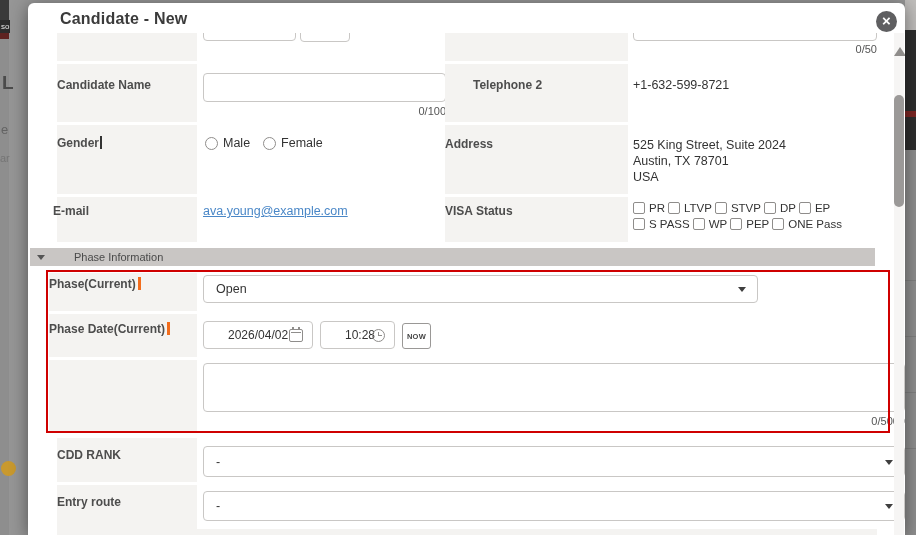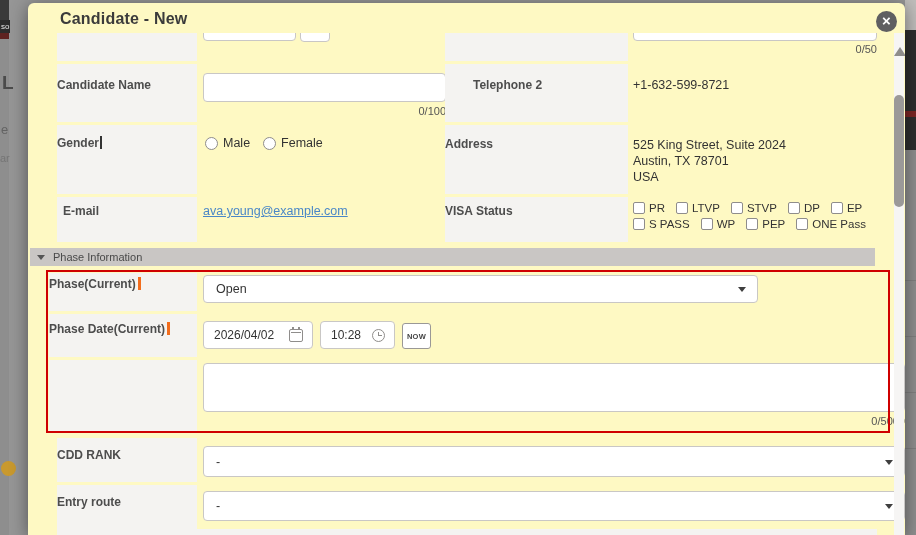--- a/index.html
+++ b/index.html
@@ -16,62 +16,62 @@
   .bk-e{left:1px;top:122px;font-size:13px;color:#636363;}
   .bk-ar{left:0;top:152px;font-size:11px;color:#757575;}
   .bk-badge{left:1px;top:461px;width:15px;height:15px;border-radius:50%;background:#c9992e;}
   .bk-right-light{right:0;top:0;width:11px;height:30px;background:#bfbdbb;}
   .bk-right-dark{right:0;top:30px;width:11px;height:120px;background:#2e2e2e;}
   .bk-right-red{right:0;top:111px;width:11px;height:6px;background:#7c2624;}
   .bk-right-gray{right:0;top:150px;width:11px;height:385px;background:#8e8e8e;}
   .bk-line{right:0;width:11px;height:1px;background:#7f7f7f;}
 
   
-  .modal{position:absolute;left:28px;top:3px;width:877px;height:532px;background:#fef9c3;
+  .modal{position:absolute;left:28px;top:3px;width:877px;height:532px;background:#ffffff;
          border-radius:6px 6px 0 0;box-shadow:0 3px 18px rgba(0,0,0,.45);}
   .modal-header{position:absolute;left:0;top:0;right:0;height:30px;}
   .modal-title{position:absolute;left:32px;top:7px;font-size:16px;font-weight:600;color:#3b3b3b;letter-spacing:.2px;}
   .close-btn{position:absolute;left:848px;top:8px;width:21px;height:21px;border-radius:50%;background:#5f5f61;
              color:#ffffff;text-align:center;line-height:20px;font-size:15px;font-weight:bold;cursor:pointer;}
   .modal-body{position:absolute;left:0;top:30px;width:877px;height:502px;overflow:hidden;}
 
   
   .sb-track{position:absolute;left:866px;top:0;width:10px;height:502px;background:#f6f5f4;}
   .sb-up{position:absolute;left:866px;top:14px;width:0;height:0;border-left:6px solid transparent;border-right:6px solid transparent;border-bottom:9px solid #8f8d8b;}
   .sb-thumb{position:absolute;left:866px;top:62px;width:10px;height:112px;border-radius:5px;background:#9b9998;}
 
   
   .cell{position:absolute;background:#f4f3f1;}
   .lbl{position:absolute;font-size:12px;font-weight:bold;color:#4d4d4d;text-align:left;}
   .val{position:absolute;font-size:12.5px;color:#333333;}
   .counter{position:absolute;font-size:11px;color:#555555;text-align:right;}
   .inp{position:absolute;border:1px solid #c9c7c5;border-radius:4px;background:#ffffff;box-sizing:border-box;
-       font-family:inherit;font-size:12.5px;color:#333333;padding:0 10px;outline:none;}
+       font-family:inherit;font-size:12.5px;color:#333333;padding:0 24px;outline:none;}
   .selectbox{position:absolute;border:1px solid #c9c7c5;border-radius:4px;background:#ffffff;box-sizing:border-box;
        font-size:12.5px;color:#333333;display:flex;align-items:center;padding:0 26px 0 12px;cursor:pointer;}
   .caret{position:absolute;right:11px;top:50%;margin-top:-2px;width:0;height:0;
          border-left:4.5px solid transparent;border-right:4.5px solid transparent;border-top:5px solid #3f3f3f;}
   .req{display:inline-block;width:3px;height:13px;background:#f26d1d;vertical-align:-2px;margin-left:2px;}
   .cursorbar{display:inline-block;width:2px;height:13px;background:#333;vertical-align:-2px;margin-left:1px;}
 
   
   .radio-group{position:absolute;display:flex;gap:13px;align-items:center;font-size:12.5px;color:#333;}
   .radio{display:flex;align-items:center;gap:5px;cursor:pointer;}
   .radio .circ{width:13px;height:13px;border:1px solid #8f8d8b;border-radius:50%;background:#fff;box-sizing:border-box;}
   .cb-rows{position:absolute;font-size:11.5px;color:#333;}
-  .cb-row{display:flex;gap:11px;margin-bottom:4px;}
+  .cb-row{display:flex;gap:3px;margin-bottom:4px;}
   .cb{display:flex;align-items:center;gap:4px;cursor:pointer;white-space:nowrap;}
   .cb .box{width:12px;height:12px;border:1px solid #8f8d8b;border-radius:2px;background:#fff;box-sizing:border-box;}
 
   .link{position:absolute;font-size:12.5px;color:#4a87c7;text-decoration:underline;cursor:pointer;}
 
   
   .section-bar{position:absolute;left:2px;top:215px;width:845px;height:18px;background:#c9c6c4;display:flex;align-items:center;}
   .section-tri{width:0;height:0;margin:0 8px 0 7px;border-left:4px solid transparent;border-right:4px solid transparent;border-top:5px solid #555;}
-  .section-title{font-size:11px;color:#4a4a4a;}
+  .section-title{font-size:11px;color:#4a4a4a;margin-left:21px;}
 
   
   .redbox{position:absolute;left:18px;top:237px;width:844px;height:163px;border:2px solid #cf0000;box-sizing:border-box;pointer-events:none;}
 
   
   .icon-cal{position:absolute;right:9px;top:7px;width:12px;height:11px;border:1px solid #8f8d8b;border-radius:2px;}
   .icon-cal:before{content:"";position:absolute;left:2px;top:-3px;width:2px;height:3px;background:#8f8d8b;box-shadow:6px 0 0 #8f8d8b;}
   .icon-cal:after{content:"";position:absolute;left:1px;top:2px;right:1px;height:1px;background:#8f8d8b;}
   .icon-clock{position:absolute;right:9px;top:7px;width:13px;height:13px;border:1px solid #8f8d8b;border-radius:50%;box-sizing:border-box;}
   .icon-clock:before{content:"";position:absolute;left:5px;top:2px;width:1px;height:4px;background:#8f8d8b;}
@@ -143,21 +143,21 @@
       </div>
       <div class="cell" style="left:417px;top:92px;width:183px;height:69px;"></div>
       <div class="lbl" style="left:417px;top:104px;width:167px;">Address</div>
       <div class="val" style="left:605px;top:104px;line-height:16px;">
         <div>525 King Street, Suite 2024</div>
         <div>Austin, TX 78701</div>
         <div>USA</div>
       </div>
 
       <div class="cell" style="left:29px;top:164px;width:140px;height:45px;"></div>
-      <div class="lbl" style="left:35px;top:171px;width:140px;">E-mail</div>
+      <div class="lbl" style="left:25px;top:171px;width:140px;">E-mail</div>
       <div class="link" style="left:175px;top:171px;">ava.young@example.com</div>
       <div class="cell" style="left:417px;top:164px;width:183px;height:45px;"></div>
       <div class="lbl" style="left:417px;top:171px;width:167px;">VISA Status</div>
       <div class="cb-rows" style="left:605px;top:169px;">
         <div class="cb-row">
           <span class="cb">
               <span class="box"></span>
               <span>PR</span>
             </span>
           <span class="cb">

